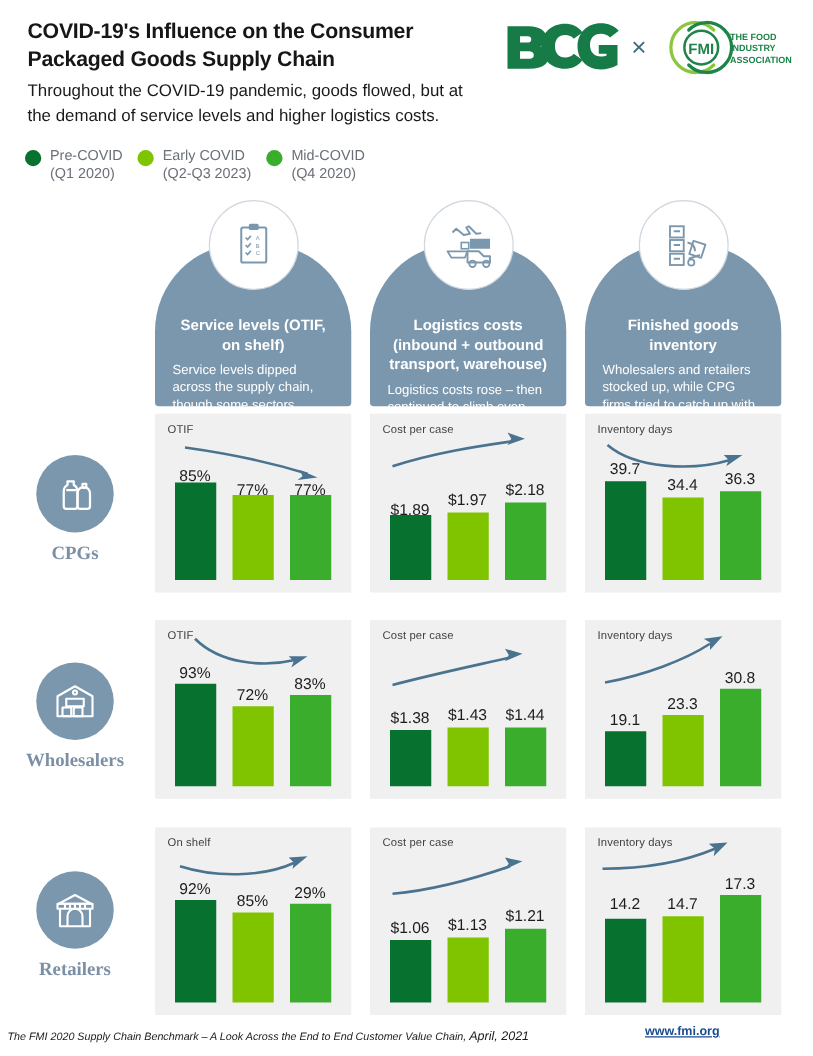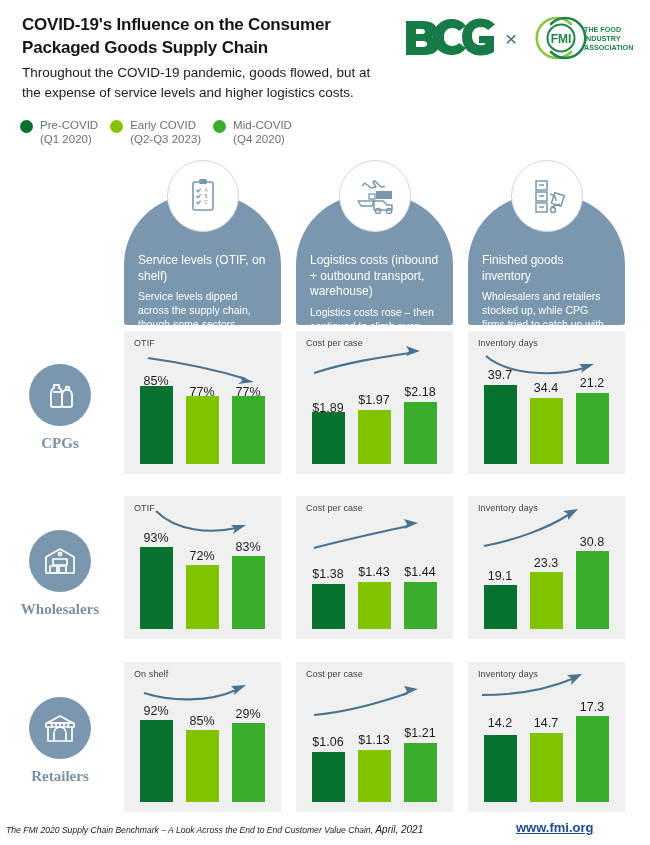--- a/index.html
+++ b/index.html
@@ -34,21 +34,21 @@
   .lg-dot{width:13px;height:13px;border-radius:50%;margin-top:2px;margin-right:7px;flex:0 0 auto;}
   .lg-txt{font-size:11.5px;line-height:1.25;color:#6a6f78;white-space:nowrap;}
   .lg-txt .l2{display:block;}
 
   
   .banner{
     position:absolute;background:#7b97ad;color:#fff;
     border-radius:70px 70px 3px 3px;
     padding:58px 14px 10px 14px;box-sizing:border-box;
   }
-  .banner .bh{font-size:12px;line-height:1.3;margin:0 0 6px 0;font-weight:normal;}
+  .banner .bh{font-size:12px;line-height:1.3;margin:0 0 6px 0;font-weight:bold;text-align:center;}
   .banner .bt{font-size:10.5px;line-height:1.32;}
   .bubble{
     position:absolute;width:70px;height:70px;border-radius:50%;
     background:#fff;border:1px solid #cfd8e0;
     display:flex;align-items:center;justify-content:center;
     z-index:3;
   }
 
   
   .rowlabel{position:absolute;width:112px;text-align:center;}
@@ -71,37 +71,37 @@
     font-weight:normal;white-space:nowrap;
   }
 
   
   .footer-src{
     position:absolute;left:6px;top:824px;font-size:8.6px;font-style:italic;
     color:#1a1a1a;white-space:nowrap;
   }
   .footer-src b{font-weight:normal;font-size:10px;}
   .footer-link{
-    position:absolute;left:516px;top:820px;font-size:13px;color:#1b4b8f;
+    position:absolute;left:516px;top:820px;font-size:10px;color:#1b4b8f;
     text-decoration:underline;font-weight:bold;
   }
 </style>
 </head>
 <body>
 
 <div class="page">
 
   <div class="header">
     <div class="title">
       <span>COVID-19's Influence on the Consumer</span><br>
       <span>Packaged Goods Supply Chain</span>
     </div>
     <div class="subtitle">
       <span>Throughout the COVID-19 pandemic, goods flowed, but at</span><br>
-      <span>the expense of service levels and higher logistics costs.</span>
+      <span>the demand of service levels and higher logistics costs.</span>
     </div>
 
     <div class="bcg">
       <svg width="92" height="38" viewBox="0 0 92 38">
         <g fill="#177B48">
           <path d="M2,3 h17 c9,0 14,4 14,9 c0,4 -2,6 -5,7 c4,1 7,4 7,8 c0,6 -5,10 -15,10 H2 Z
                    M12,11 v5 h6 c2,0 3,-1 3,-2.5 S20,11 18,11 Z
                    M12,23 v6 h7 c3,0 4,-1 4,-3 s-1.5,-3 -4,-3 Z"></path>
           <path d="M55,13 c-1.5,-2 -4,-3 -7,-3 c-5,0 -8,3.5 -8,9 s3,9 8,9 c3,0 5.5,-1 7,-3
                    l7,5 c-3.5,5 -8.5,7 -14.5,7 C38,37 29,30 29,19 S38,1 47.5,1 c6,0 11,2 14.5,7 Z"></path>
@@ -285,21 +285,21 @@
   </div>
 
   <div class="panel" style="left:468px;top:331px;width:157px;height:143px;">
     <div class="ptitle">Inventory days</div>
     <svg class="arrow" style="left:0;top:0;" width="157" height="143">
       <path d="M18,25 C40,44 86,46 116,37" fill="none" stroke="#4a7390" stroke-width="2.1"></path>
       <path d="M126,33 l-15,0 l4,4 l-2,5 z" fill="#4a7390"></path>
     </svg>
     <div class="blabel" style="left:10px;top:37px;width:44px;">39.7</div>
     <div class="blabel" style="left:56px;top:50px;width:44px;">34.4</div>
-    <div class="blabel" style="left:102px;top:45px;width:44px;">21.2</div>
+    <div class="blabel" style="left:102px;top:45px;width:44px;">36.3</div>
     <div class="bar" style="left:16px;bottom:10px;width:33px;height:79px;background:#07722f;"></div>
     <div class="bar" style="left:62px;bottom:10px;width:33px;height:66px;background:#80c400;"></div>
     <div class="bar" style="left:108px;bottom:10px;width:33px;height:71px;background:#3aae2c;"></div>
   </div>
 
   <div class="panel" style="left:124px;top:496px;width:157px;height:143px;">
     <div class="ptitle">OTIF</div>
     <svg class="arrow" style="left:0;top:0;" width="157" height="143">
       <path d="M32,15 C52,35 86,38 112,32" fill="none" stroke="#4a7390" stroke-width="2.1"></path>
       <path d="M122,29 l-15,0 l4,4 l-2,5 z" fill="#4a7390"></path>

